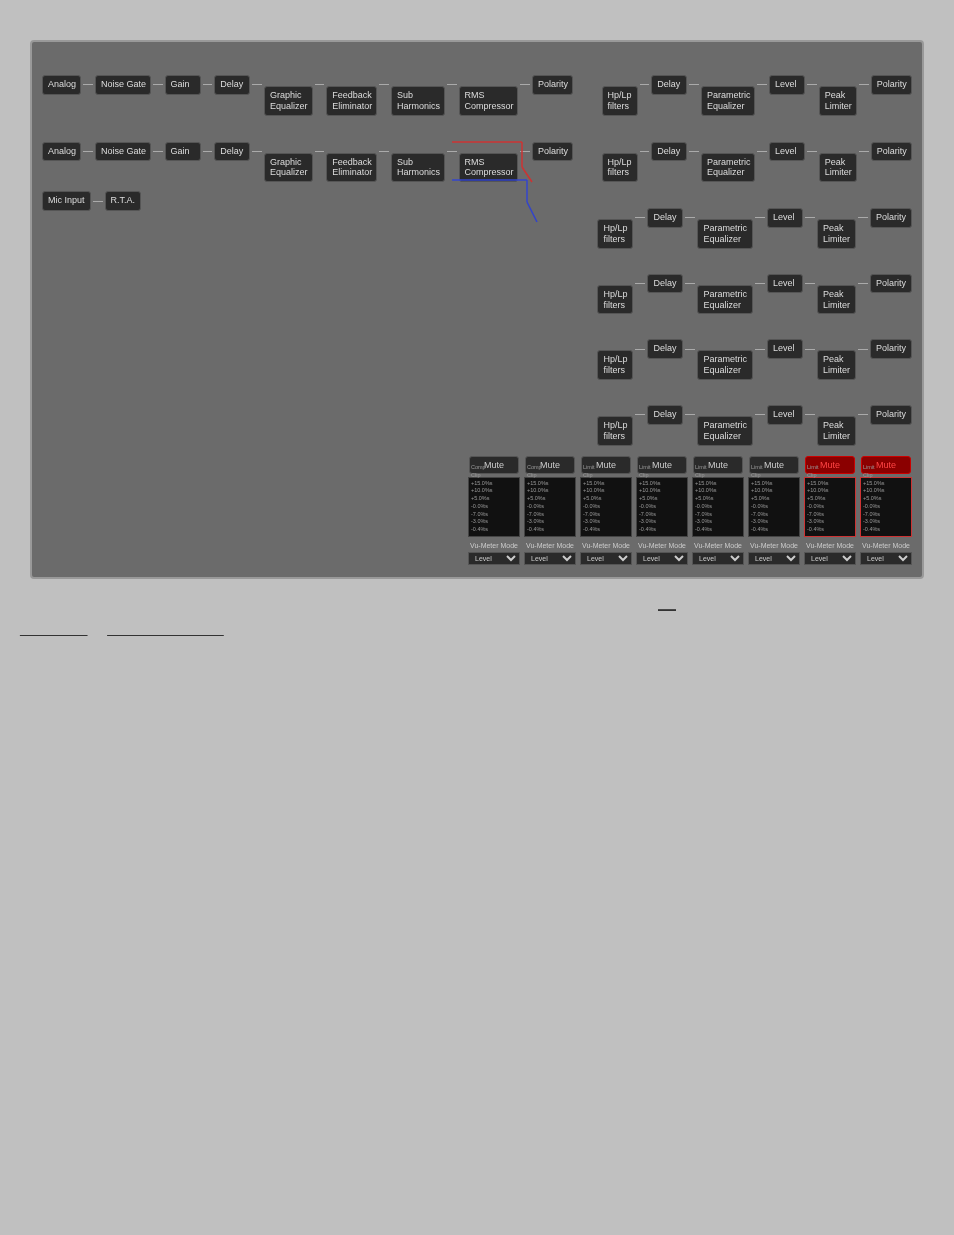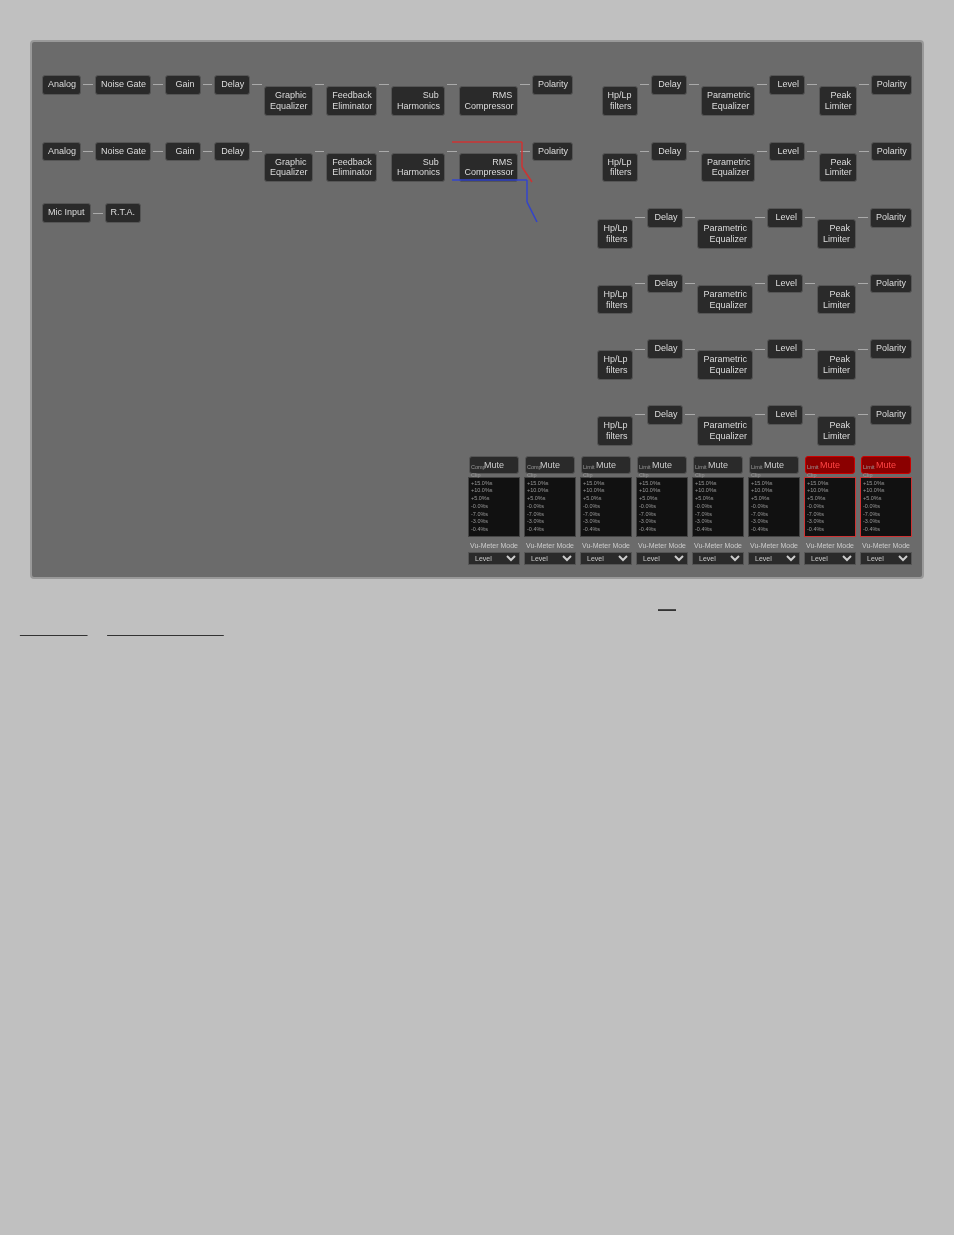--- a/index.html
+++ b/index.html
@@ -21,21 +21,21 @@
       position: relative;
     }
 
     .module-btn {
       background: #2a2a2a;
       border: 1px solid #555;
       border-radius: 3px;
       color: #ddd;
       font-size: 9px;
       padding: 3px 5px;
-      text-align: right;
+      text-align: left;
       white-space: nowrap;
       min-width: 36px;
       line-height: 1.3;
       cursor: pointer;
     }
     .module-btn.two-line { line-height: 1.2; margin-top: 32px; }
 
     
     .vu-section {
       display: flex;
@@ -219,21 +219,21 @@
       <div class="h-line"></div>
       <button class="module-btn">Level</button>
       <div class="h-line"></div>
       <button class="module-btn two-line">Peak<br>Limiter</button>
       <div class="h-line"></div>
       <button class="module-btn">Polarity</button>
     </div>
 
     <div style="display:flex; position:relative;">
 
-      <div style="display:flex; flex-direction:column; gap:6px; margin-top:12px;">
+      <div style="display:flex; flex-direction:column; gap:6px; margin-top:0;">
         <div class="full-row" style="margin-top:4px;">
           <button class="module-btn">Mic Input</button>
           <div class="h-line"></div>
           <button class="module-btn">R.T.A.</button>
         </div>
       </div>
 
       <svg width="560" height="110" style="position:absolute; left:480px; top:-55px; overflow:visible;">
 
         <line x1="-70" y1="10" x2="0" y2="10" stroke="#cc3333" stroke-width="1.5"></line>

